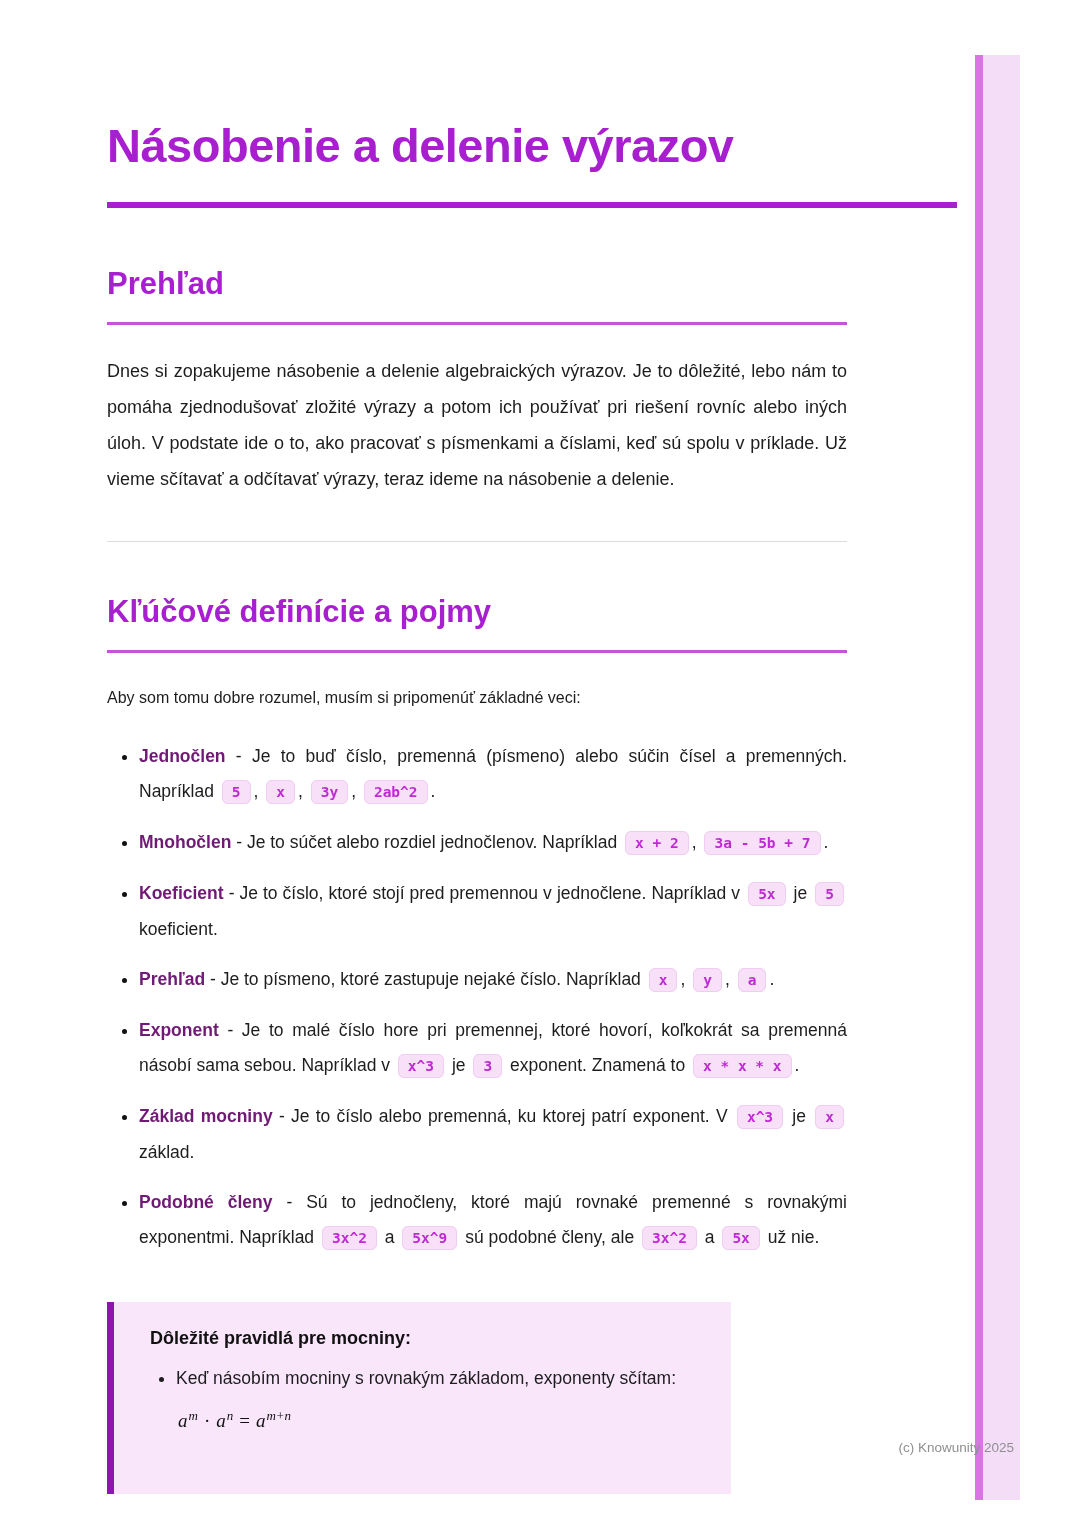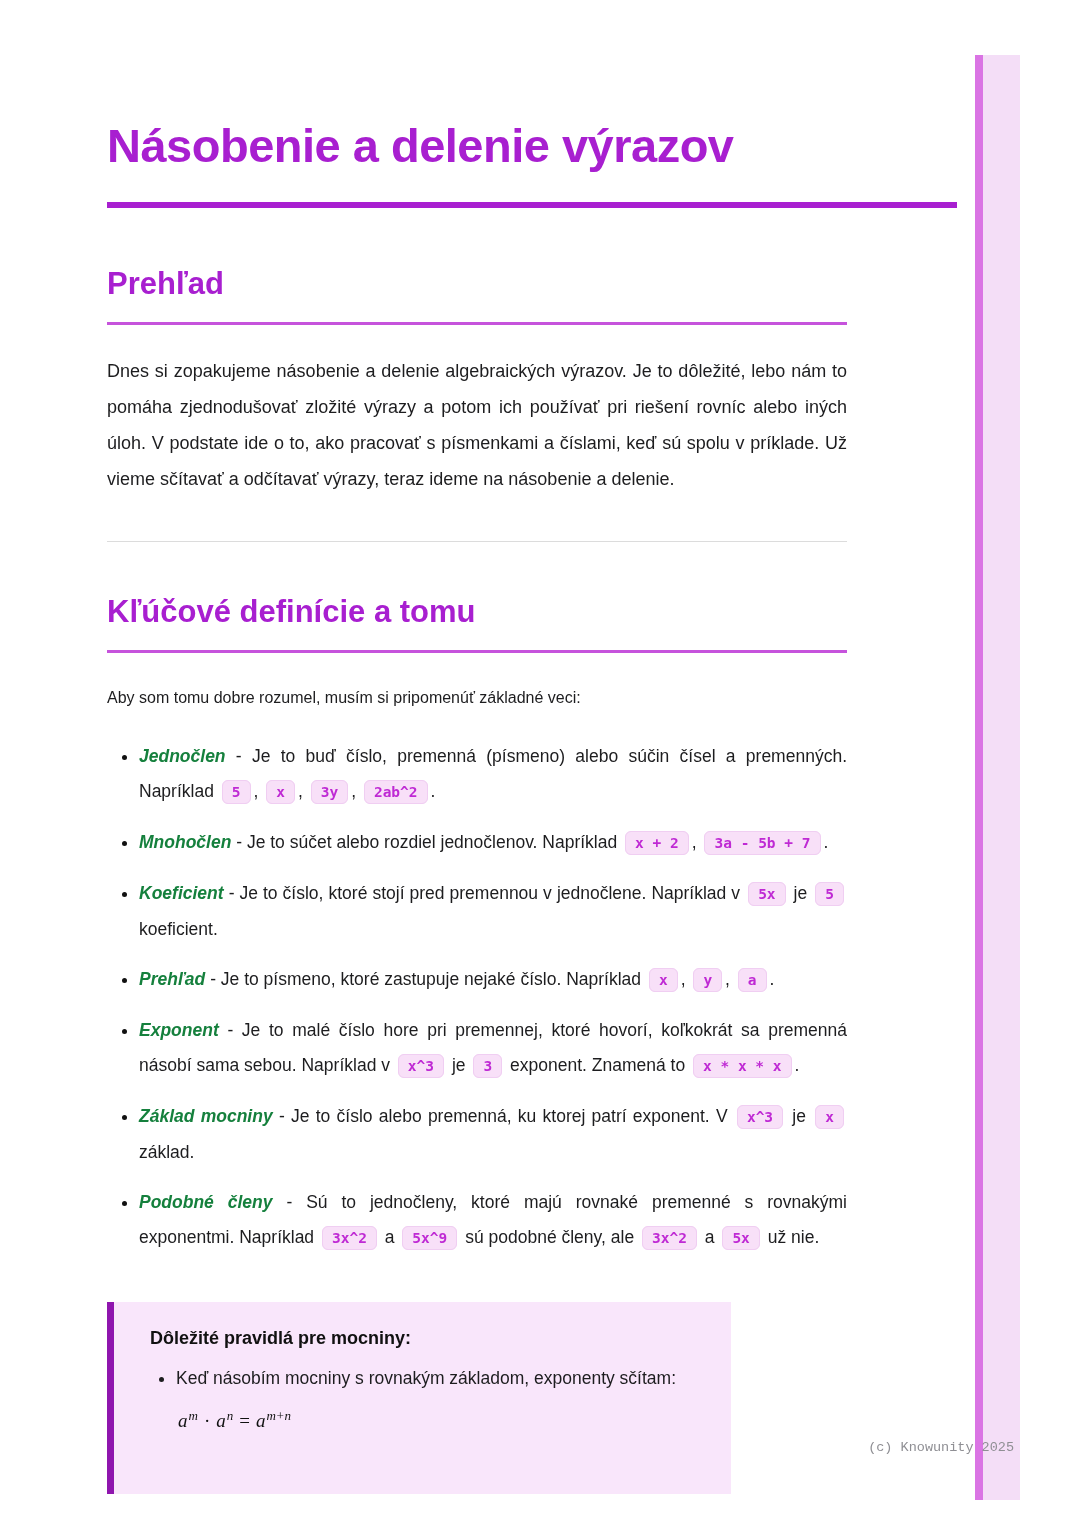--- a/index.html
+++ b/index.html
@@ -84,22 +84,21 @@
   }
   ul.definitions-list > li {
     font-size: 17.5px;
     line-height: 35px;
     margin-bottom: 15px;
     text-align: justify;
   }
   ul.definitions-list > li::marker { color: #111; }
   .definition-term {
     font-weight: 700;
-    color: #15803d;
-    font-style: italic;
+    color: #701a75;
   }
 
   code.chip {
     font-family: "DejaVu Sans Mono", monospace;
     font-size: 14.5px;
     font-weight: 700;
     color: #bf2ad4;
     background: #f8e0f8;
     border: 1px solid #f0cef2;
     border-radius: 6px;
@@ -159,21 +158,20 @@
     height: 1445px;
     background: linear-gradient(to right, #da74e4 0px, #da74e4 8px, #f4def7 8px, #f4def7 100%);
   }
 
   .footer-credit {
     position: absolute;
     top: 1440px;
     right: 66px;
     font-size: 13.5px;
     color: #8f8f94;
-    font-family: Liberation Mono, monospace;
   }
 </style>
 </head>
 <body>
 
 <div class="side-bar"></div>
 
 <div class="content">
 
   <h1 class="page-title">Násobenie a delenie výrazov</h1>
@@ -181,21 +179,21 @@
 
   <section class="overview-section">
     <h2 class="section-heading">Prehľad</h2>
     <div class="section-rule"></div>
     <p class="overview-body">Dnes si zopakujeme násobenie a delenie algebraických výrazov. Je to dôležité, lebo nám to pomáha zjednodušovať zložité výrazy a potom ich používať pri riešení rovníc alebo iných úloh. V podstate ide o to, ako pracovať s písmenkami a číslami, keď sú spolu v príklade. Už vieme sčítavať a odčítavať výrazy, teraz ideme na násobenie a delenie.</p>
   </section>
 
   <hr class="gray-divider">
 
   <section class="definitions-section">
-    <h2 class="section-heading">Kľúčové definície a tomu</h2>
+    <h2 class="section-heading">Kľúčové definície a pojmy</h2>
     <div class="section-rule"></div>
     <p class="definitions-intro">Aby som tomu dobre rozumel, musím si pripomenúť základné veci:</p>
     <ul class="definitions-list">
         <li><strong class="definition-term">Jednočlen</strong> - Je to buď číslo, premenná (písmeno) alebo súčin čísel a premenných. Napríklad <code class="chip">5</code>, <code class="chip">x</code>, <code class="chip">3y</code>, <code class="chip">2ab^2</code>.</li>
         <li><strong class="definition-term">Mnohočlen</strong> - Je to súčet alebo rozdiel jednočlenov. Napríklad <code class="chip">x + 2</code>, <code class="chip">3a - 5b + 7</code>.</li>
         <li><strong class="definition-term">Koeficient</strong> - Je to číslo, ktoré stojí pred premennou v jednočlene. Napríklad v <code class="chip">5x</code> je <code class="chip">5</code> koeficient.</li>
         <li><strong class="definition-term">Prehľad</strong> - Je to písmeno, ktoré zastupuje nejaké číslo. Napríklad <code class="chip">x</code>, <code class="chip">y</code>, <code class="chip">a</code>.</li>
         <li><strong class="definition-term">Exponent</strong> - Je to malé číslo hore pri premennej, ktoré hovorí, koľkokrát sa premenná násobí sama sebou. Napríklad v <code class="chip">x^3</code> je <code class="chip">3</code> exponent. Znamená to <code class="chip">x * x * x</code>.</li>
         <li><strong class="definition-term">Základ mocniny</strong> - Je to číslo alebo premenná, ku ktorej patrí exponent. V <code class="chip">x^3</code> je <code class="chip">x</code> základ.</li>
         <li><strong class="definition-term">Podobné členy</strong> - Sú to jednočleny, ktoré majú rovnaké premenné s rovnakými exponentmi. Napríklad <code class="chip">3x^2</code> a <code class="chip">5x^9</code> sú podobné členy, ale <code class="chip">3x^2</code> a <code class="chip">5x</code> už nie.</li>

